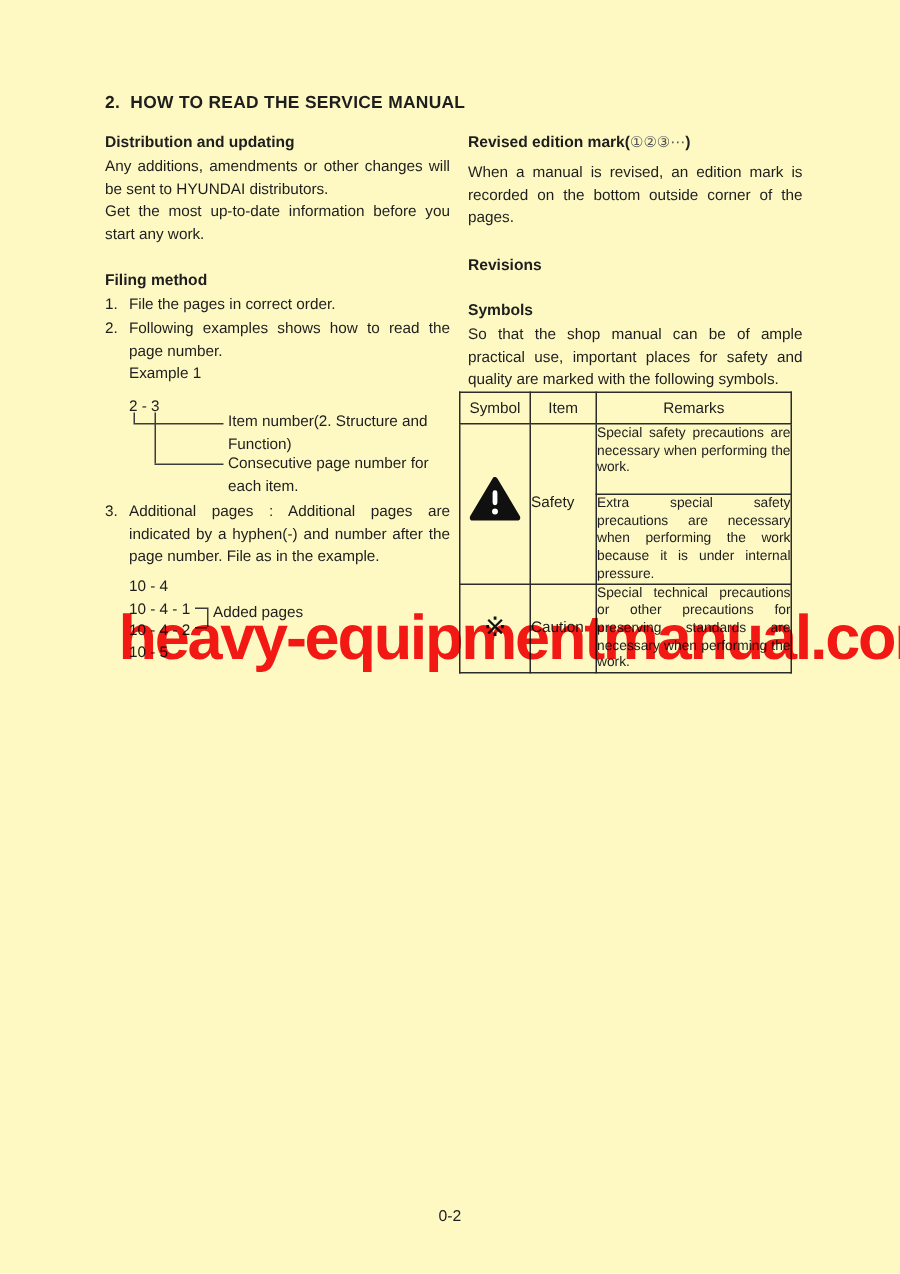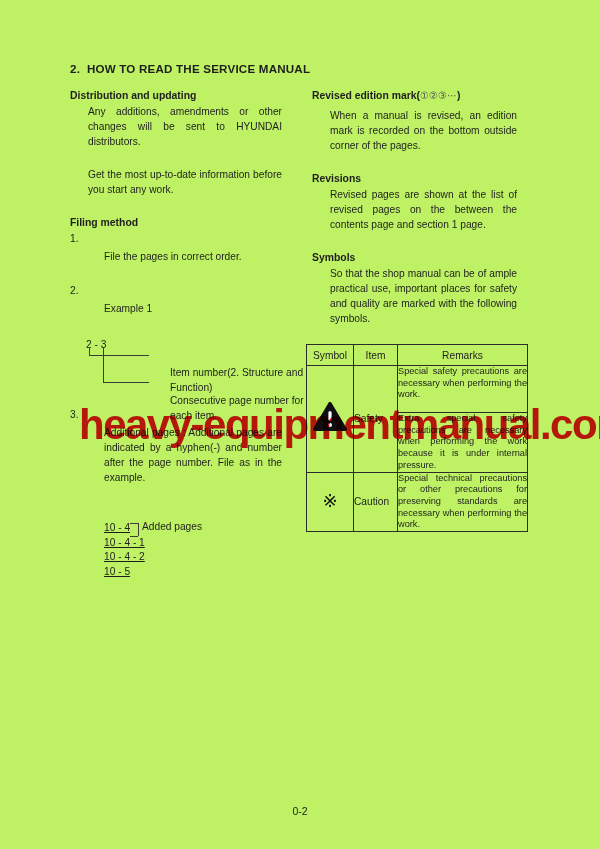--- a/index.html
+++ b/index.html
@@ -1,35 +1,35 @@
 <!DOCTYPE html>
 <html><head>
 <meta charset="utf-8">
 <style>
   * { box-sizing: border-box; }
   html,body { margin:0; padding:0; background:#fff; }
   .page {
     position: relative;
     width: 600px; height: 849px;
-    background: #bef264;
+    background: #fef9c3;
     font-family: "Liberation Sans", "DejaVu Sans", sans-serif;
     color: #1e1e1e;
     overflow: hidden;
   }
   .title {
     position: absolute; left: 70px; top: 62px;
     font-size: 11.6px; font-weight: bold; letter-spacing: .2px;
     white-space: pre-wrap; margin: 0;
   }
   .col { position: absolute; top: 88px; }
   .col.left  { left: 70px;  width: 230px; }
   .col.right { left: 312px; width: 223px; }
 
   h3 { margin: 0; font-size: 10.4px; font-weight: bold; line-height: 15px; }
-  p  { margin: 18px; font-size: 10.2px; line-height: 15px; }
+  p  { margin: 0; font-size: 10.2px; line-height: 15px; }
   .just { text-align: justify; }
   .mt1  { margin-top: 1px; }
   .mt5  { margin-top: 5px; }
   .mt15 { margin-top: 15px; }
   .mt16 { margin-top: 16px; }
   .mt17 { margin-top: 17px; }
 
   .item { display: flex; margin-top: 1px; }
   .num  { flex: none; width: 16px; font-size: 10.2px; line-height: 15px; }
   .itxt { flex: 1; min-width: 0; }
@@ -38,21 +38,21 @@
 
   
   .diagram { position: relative; height: 72px; margin-top: 4px; }
   .pn { font-size: 10.2px; line-height: 13px; }
   .ln { position: absolute; background: #3c3c3c; }
   .ln.v { width: 1px; }
   .ln.h { height: 1px; }
   .callout { position: absolute; line-height: 15px; }
 
   .added  { position: relative; height: 62px; margin-top: 6px; }
-  .prow   { position: absolute; left: 0; line-height: 13px; white-space: nowrap; text-decoration: underline; }
+  .prow   { position: absolute; left: 0; line-height: 13px; white-space: nowrap; }
   .addlbl { position: absolute; left: 56px; top: 18px; font-size: 10.2px; }
 
   
   table.symbols {
     border-collapse: collapse;
     margin-left: -6px;
     width: 222px; table-layout: fixed;
   }
   table.symbols th, table.symbols td {
     border: 1px solid #2c2c2c; padding: 0; overflow: hidden;
@@ -97,20 +97,21 @@
     <div class="item">
       <span class="num">1.</span>
       <div class="itxt">
         <p>File the pages in correct order.</p>
       </div>
     </div>
 
     <div class="item">
       <span class="num">2.</span>
       <div class="itxt">
+        <p class="just">Following examples shows how to read the page number.</p>
         <p>Example 1</p>
         <div class="diagram">
           <span class="pn">2 - 3</span>
           <i class="ln v" style="left:3px;top:14px;height:7px"></i>
           <i class="ln h" style="left:3px;top:21px;width:60px"></i>
           <i class="ln v" style="left:17px;top:14px;height:34px"></i>
           <i class="ln h" style="left:17px;top:48px;width:46px"></i>
           <p class="callout" style="left:66px;top:13px;width:138px">Item number(2. Structure and Function)</p>
           <p class="callout" style="left:66px;top:41px;width:146px">Consecutive page number for each item.</p>
         </div>
@@ -133,21 +134,20 @@
         </div>
       </div>
     </div>
   </div>
 
   <div class="col right">
     <h3><span>Revised edition mark(</span><span class="marks">①②③⋯</span><span>)</span></h3>
     <p class="just mt5">When a manual is revised, an edition mark is recorded on the bottom outside corner of the pages.</p>
 
     <h3 class="mt17">Revisions</h3>
-    <p class="just mt1">Revised pages are shown at the list of revised pages on the between the contents page and section 1 page.</p>
 
     <h3 class="mt15">Symbols</h3>
     <p class="just mt1">So that the shop manual can be of ample practical use, important places for safety and quality are marked with the following symbols.</p>
 
     <table class="symbols">
       <colgroup>
           <col style="width:47px">
           <col style="width:44px">
           <col>
         </colgroup>

